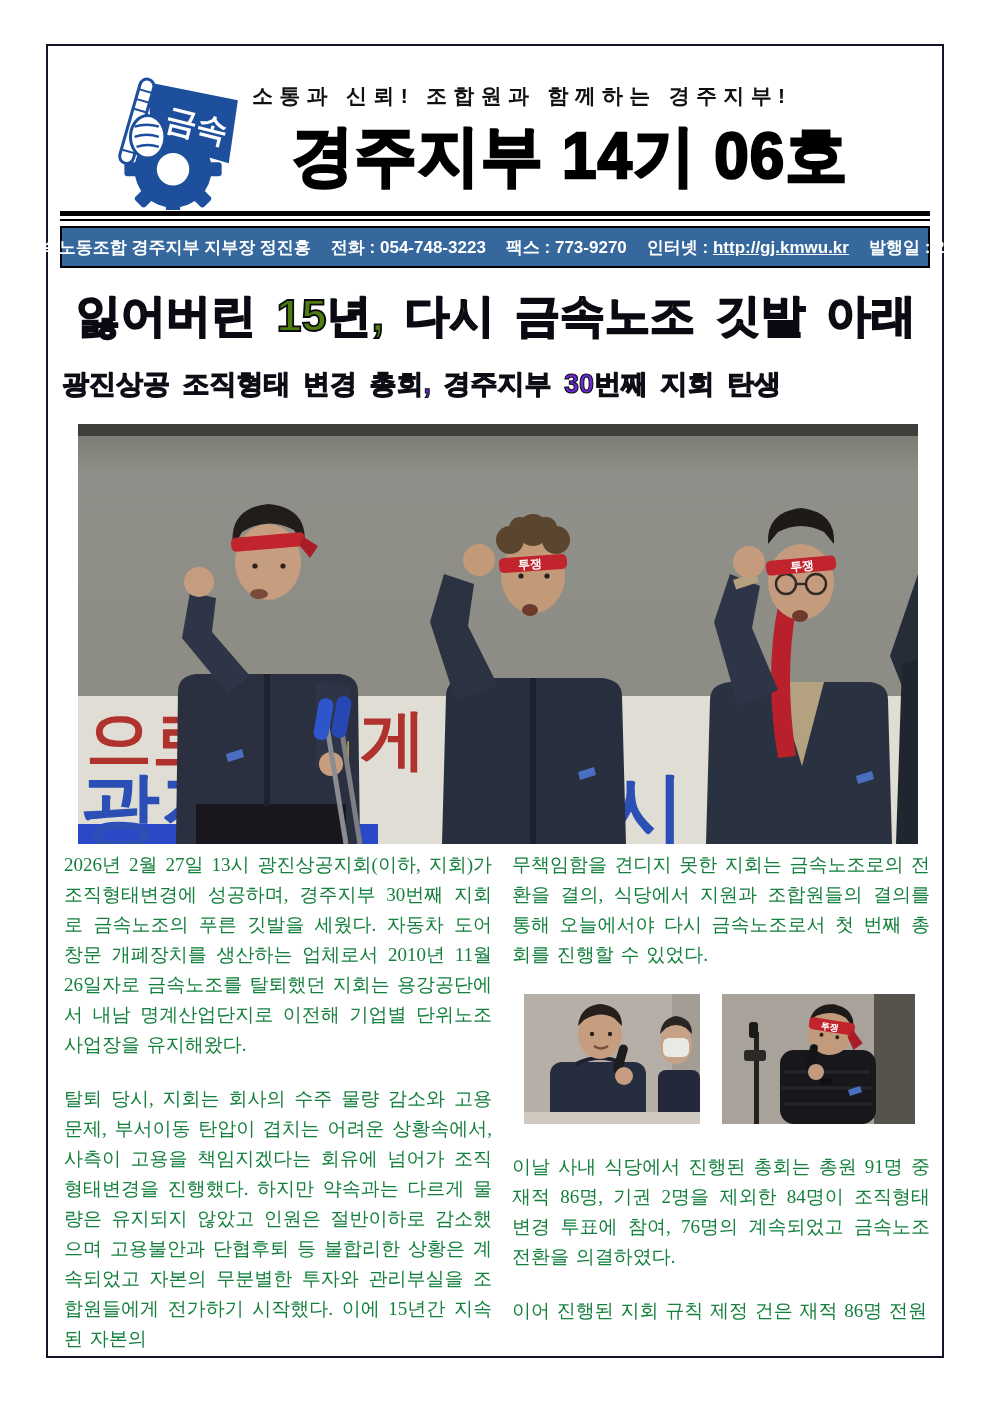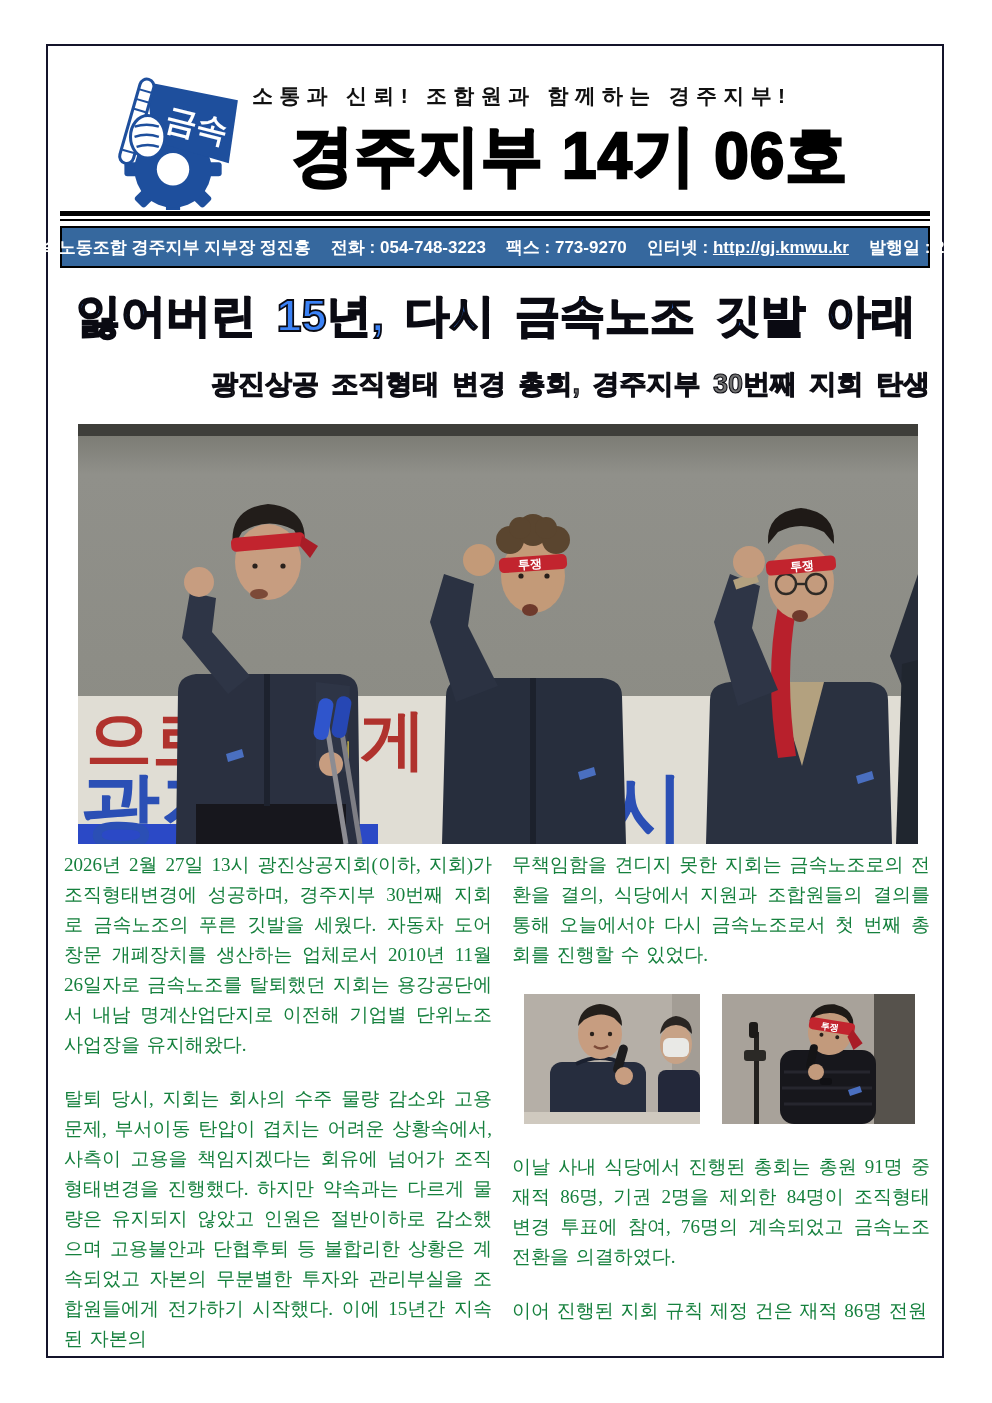--- a/index.html
+++ b/index.html
@@ -18,24 +18,24 @@
            border-top:5px solid #000;border-bottom:2px solid #000;}
 
   
   .info-bar{position:absolute;left:60px;top:226px;width:870px;height:42px;box-sizing:border-box;
            background:#36689e;border:2px solid #000;display:flex;align-items:center;justify-content:center;
            column-gap:20px;color:#fff;font-size:17px;font-weight:bold;white-space:nowrap;}
   .info-bar .url{text-decoration:underline;cursor:pointer;margin-top:48px;}
 
   
   .headline{position:absolute;left:62px;top:286px;width:868px;text-align:center;
-           font-size:45px;font-weight:900;color:#3b82f6;line-height:60px;white-space:nowrap;
+           font-size:45px;font-weight:900;color:#4d7c0f;line-height:60px;white-space:nowrap;
            -webkit-text-stroke:1.8px #0a0a12;word-spacing:8px;}
-  .subheadline{position:absolute;left:62px;top:366px;width:868px;text-align:right;
-           font-size:27px;font-weight:800;color:#737373;white-space:nowrap;
+  .subheadline{position:absolute;left:62px;top:366px;width:868px;text-align:left;
+           font-size:27px;font-weight:800;color:#6d28d9;white-space:nowrap;
            -webkit-text-stroke:1.1px #0d0d14;word-spacing:5px;}
 
   
   .main-photo{position:absolute;left:78px;top:424px;width:840px;height:420px;}
   .main-photo svg,.inline-photo svg{display:block;width:100%;height:100%;}
 
   
   .col{position:absolute;top:850px;font-family:"Liberation Serif","DejaVu Serif",serif;
        font-size:19px;line-height:30px;color:#15803d;text-align:justify;word-spacing:2px;}
   .col p{margin:0 0 24px 0;}

